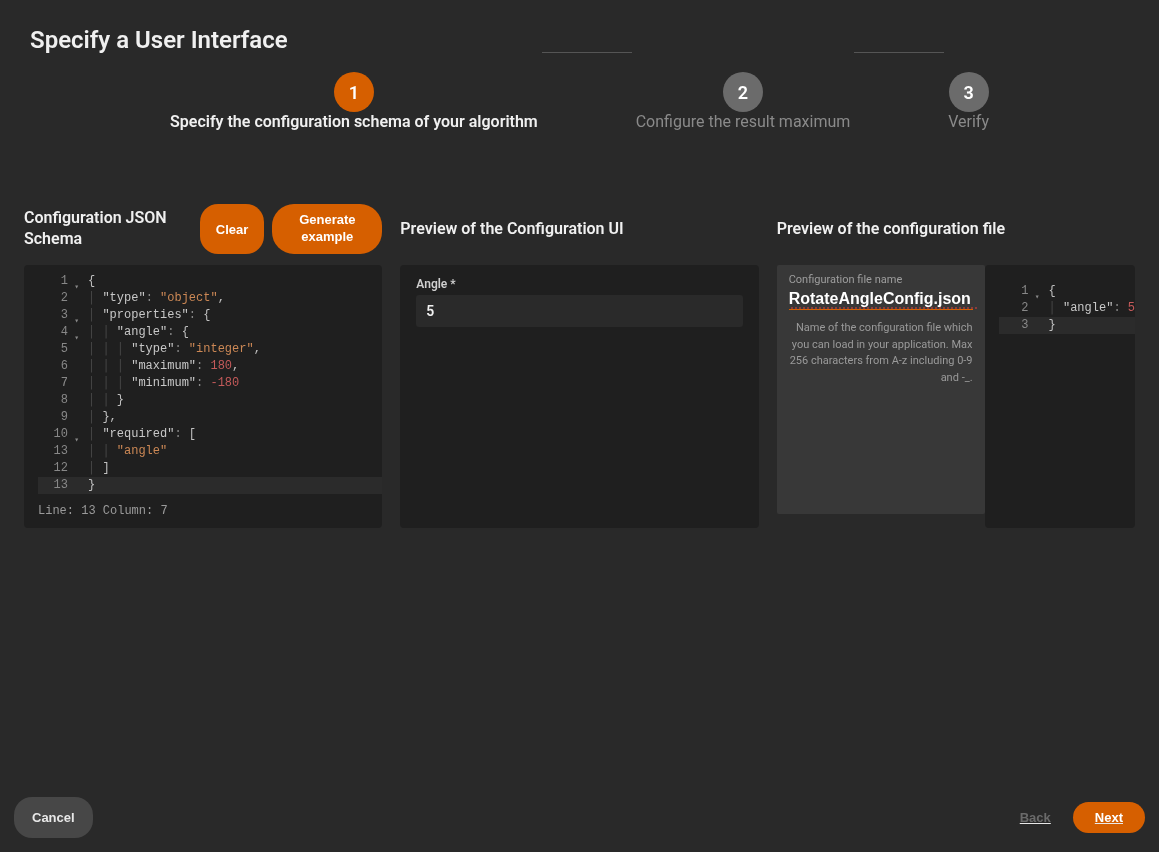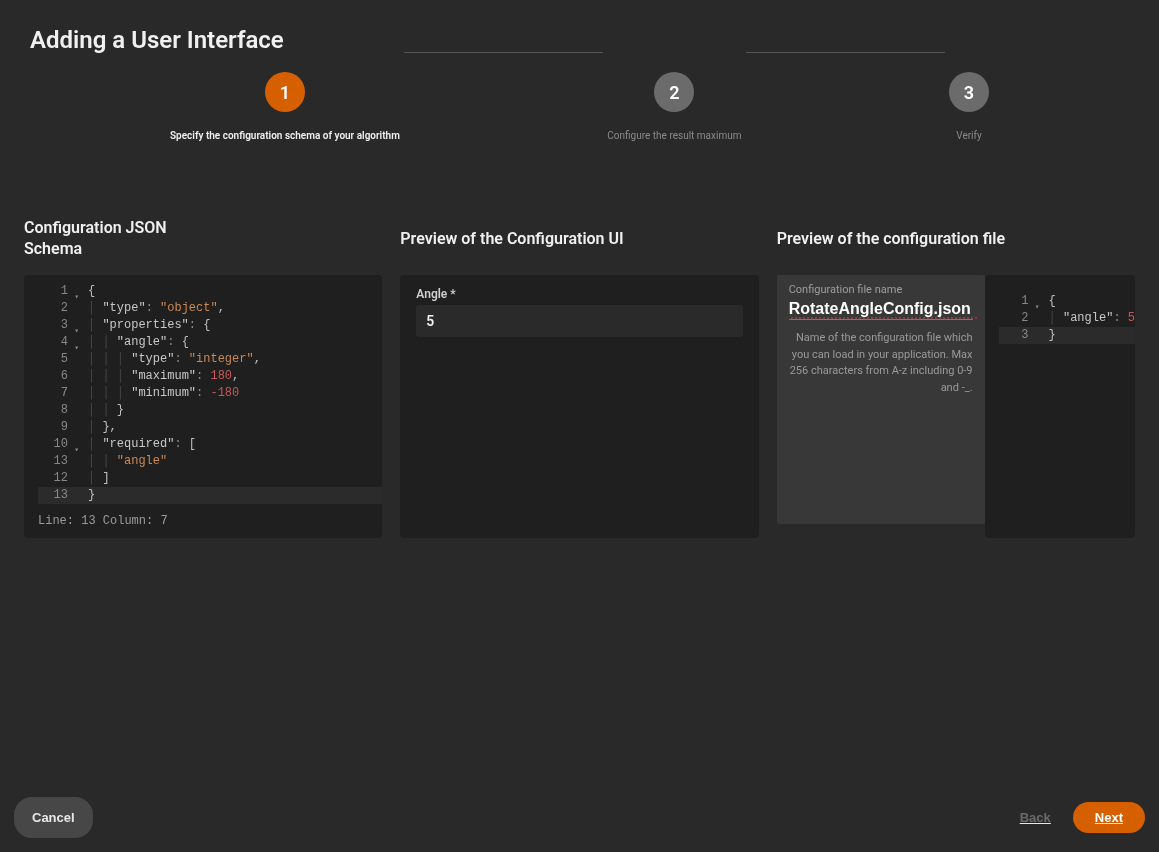--- a/index.html
+++ b/index.html
@@ -42,22 +42,21 @@
       display: flex;
       align-items: center;
       justify-content: center;
       font-weight: 600;
       font-size: 18px;
       color: #fff;
     }
     .step-active { background: #d65f00; }
     .step-inactive { background: #6b6b6b; }
     .step-label {
-      margin-top: 18px;
-      font-size: 10px;
+      font-size: 16px;
       white-space: nowrap;
       text-align: center;
     }
     .step-label-active { color: #f0f0f0; font-weight: 600; }
     .step-label-inactive { color: #8a8a8a; }
     .step-line {
       flex: 1 1 auto;
       height: 1px;
       background: #555;
       margin: 0 4px;
@@ -269,21 +268,21 @@
       background:#d65f00;
       color:#fff;
       border-radius:18px;
       padding:8px 22px;
     }
     .right-btns { display:flex; gap:4px; align-items:center;text-decoration:underline; }
   </style>
 </head>
 <body>
 
-<h1 class="page-title">Adding a User Interface</h1>
+<h1 class="page-title">Specify a User Interface</h1>
 
 <div class="stepper">
   <div class="step-group">
     <div class="step-wrap">
       <div class="step-circle step-active">1</div>
       <div class="step-label step-label-active">Specify the configuration schema of your algorithm</div>
     </div>
     <div class="step-line"></div>
     <div class="step-wrap">
       <div class="step-circle step-inactive">2</div>
@@ -295,20 +294,27 @@
       <div class="step-label step-label-inactive">Verify</div>
     </div>
   </div>
 </div>
 
 <div class="cols">
 
   <div class="col">
     <div class="col-header">
       <div class="col-title" style="max-width:160px;">Configuration JSON Schema</div>
+      <div class="btn-row">
+        <button class="btn btn-pill">Clear</button>
+        <button class="btn btn-pill-lg">
+          <span>Generate</span><br>
+          <span>example</span>
+        </button>
+      </div>
     </div>
     <div class="panel" style="height:432px;">
       <div class="editor-body">
         <div class="gutter" style="width:50px;">
           <div class="ln"><span>1</span><span class="fold-caret">▾</span></div>
           <div class="ln"><span>2</span></div>
           <div class="ln"><span>3</span><span class="fold-caret">▾</span></div>
           <div class="ln"><span>4</span><span class="fold-caret">▾</span></div>
           <div class="ln"><span>5</span></div>
           <div class="ln"><span>6</span></div>

